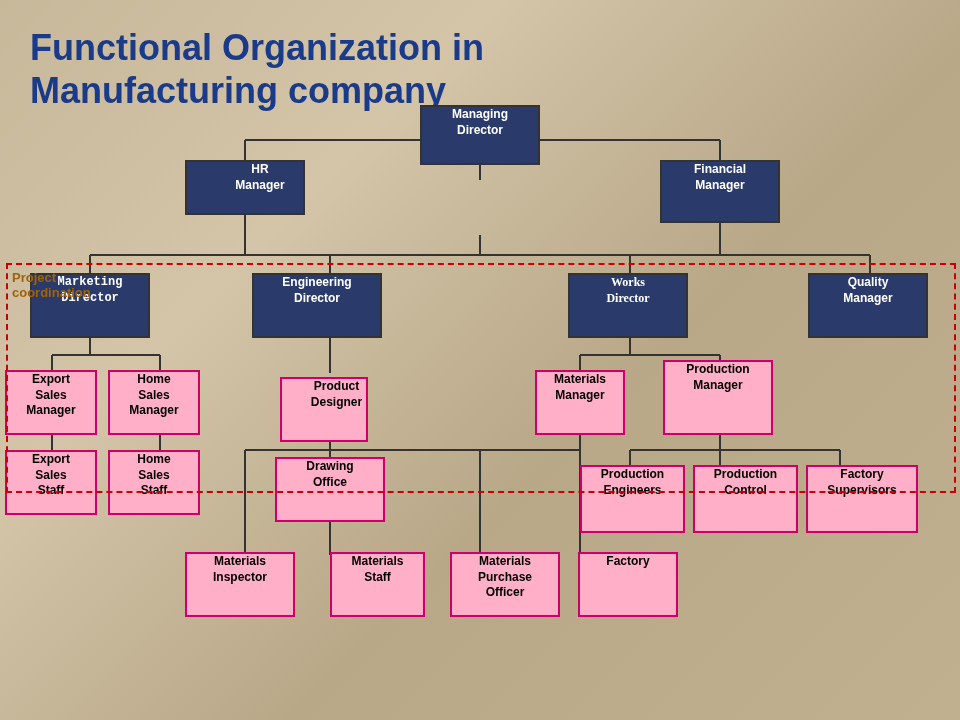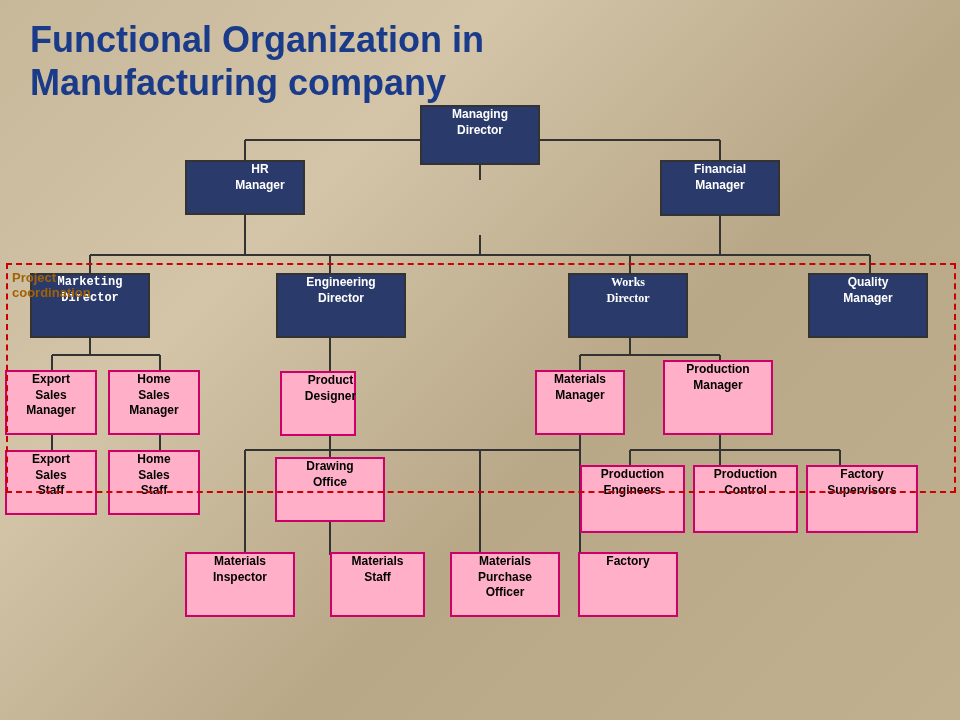--- a/index.html
+++ b/index.html
@@ -20,21 +20,21 @@
     .content {
       position: absolute;
       inset: 0;
       z-index: 1;
     }
     .title {
       color: #1a3a8a;
       font-size: 36px;
       font-weight: 900;
       text-align: left;
-      padding: 18px 30px 8px 30px;
+      padding: 26px 30px 8px 30px;
       line-height: 1.2;
     }
 
     
     .org-chart {
       position: absolute;
       top: 105px;
       left: 0;
       right: 0;
       bottom: 0;
@@ -162,49 +162,49 @@
     <div class="project-label" style="left:12px; top:165px;">Project<br>coordination</div>
 
     <div class="node node-dark" style="left:420px; top:0px; width:120px; height:60px;">
       <span>Managing<br>Director</span>
     </div>
 
     <div class="node node-dark" style="left:185px; top:55px; width:120px; height:55px;padding-left:30px;">
       <span>HR<br>Manager</span>
     </div>
 
-    <div class="node node-dark" style="left:660px; top:55px; width:120px; height:56px;">
+    <div class="node node-dark" style="left:660px; top:55px; width:120px; height:63px;">
       <span>Financial<br>Manager</span>
     </div>
 
     <div class="node node-dark" style="left:30px; top:168px; width:120px; height:65px;font-family:Liberation Mono, monospace;">
       <span>Marketing<br>Director</span>
     </div>
 
-    <div class="node node-dark" style="left:276px; top:168px; width:130px; height:65px;">
+    <div class="node node-dark" style="left:252px; top:168px; width:130px; height:65px;">
       <span>Engineering<br>Director</span>
     </div>
 
     <div class="node node-dark" style="left:568px; top:168px; width:120px; height:65px;font-family:Liberation Serif, serif;">
       <span>Works<br>Director</span>
     </div>
 
     <div class="node node-dark" style="left:808px; top:168px; width:120px; height:65px;">
       <span>Quality<br>Manager</span>
     </div>
 
     <div class="node node-pink" style="left:5px; top:265px; width:92px; height:65px;">
       <span>Export<br>Sales<br>Manager</span>
     </div>
 
     <div class="node node-pink" style="left:108px; top:265px; width:92px; height:65px;">
       <span>Home<br>Sales<br>Manager</span>
     </div>
 
-    <div class="node node-pink" style="left:280px; top:266px; width:76px; height:65px;padding-left:25px;">
+    <div class="node node-pink" style="left:280px; top:272px; width:88px; height:65px;padding-left:25px;">
       <span>Product<br>Designer</span>
     </div>
 
     <div class="node node-pink" style="left:535px; top:265px; width:90px; height:65px;">
       <span>Materials<br>Manager</span>
     </div>
 
     <div class="node node-pink" style="left:663px; top:255px; width:110px; height:75px;">
       <span>Production<br>Manager</span>
     </div>

